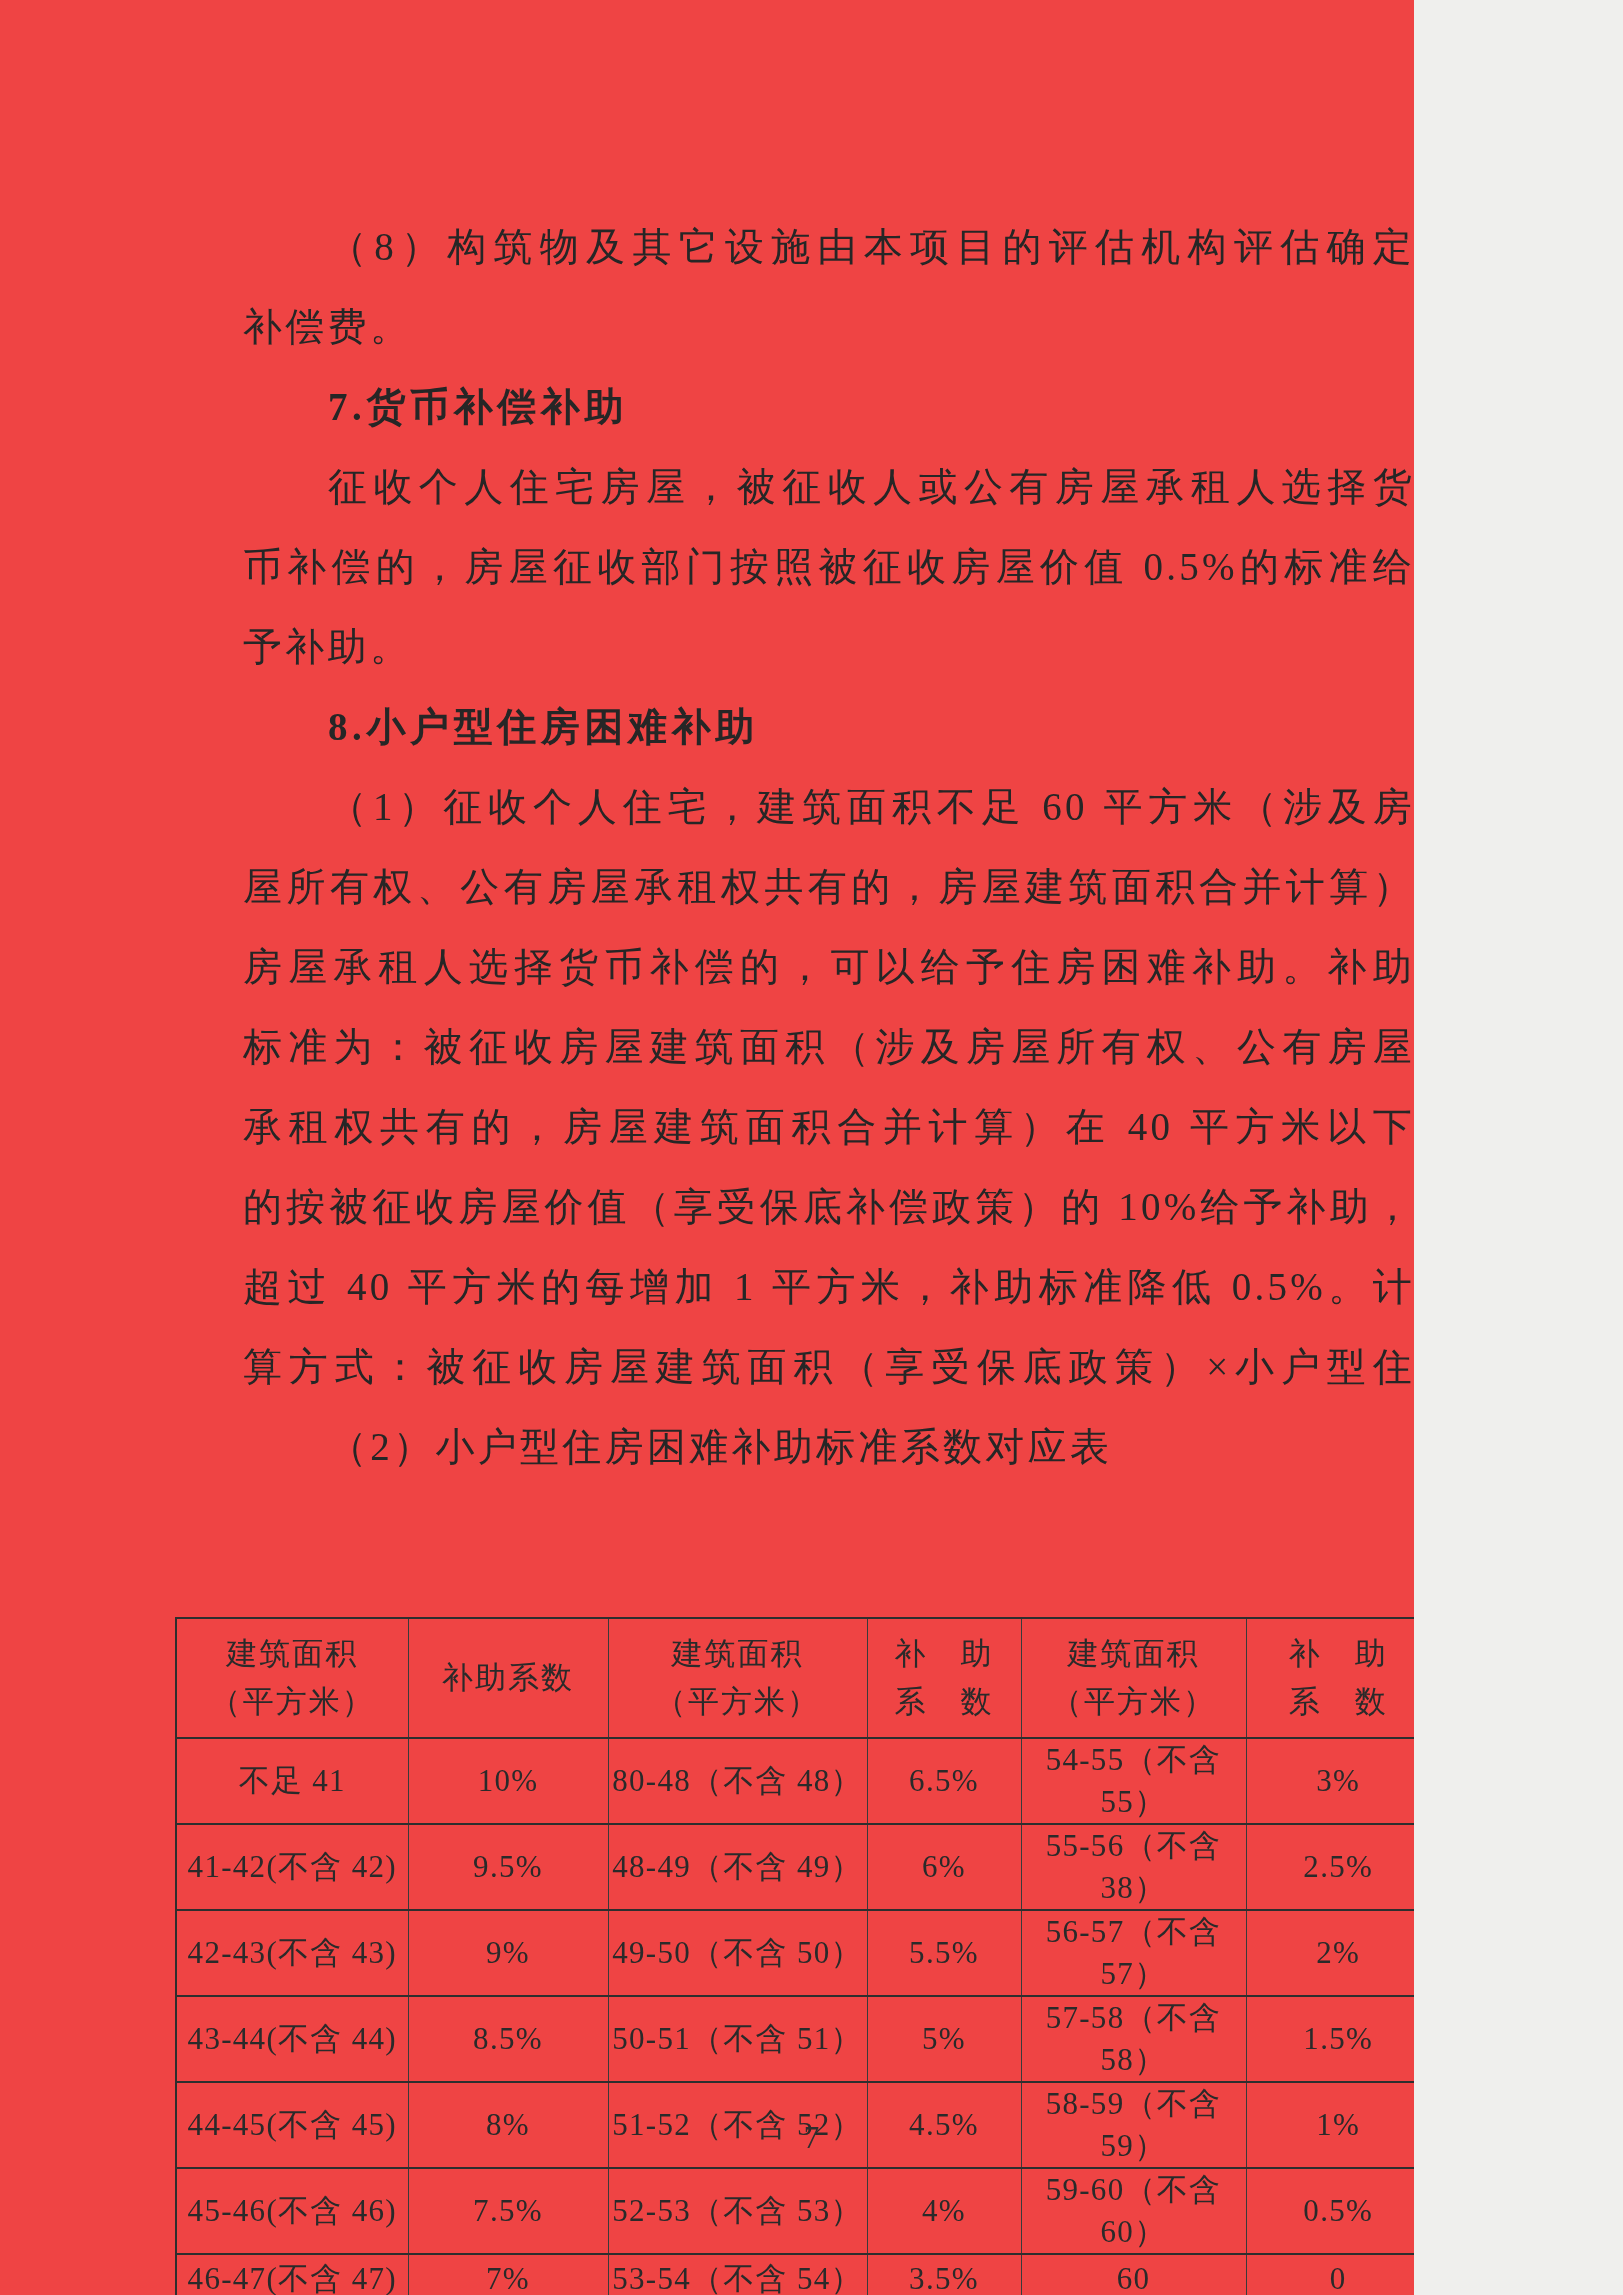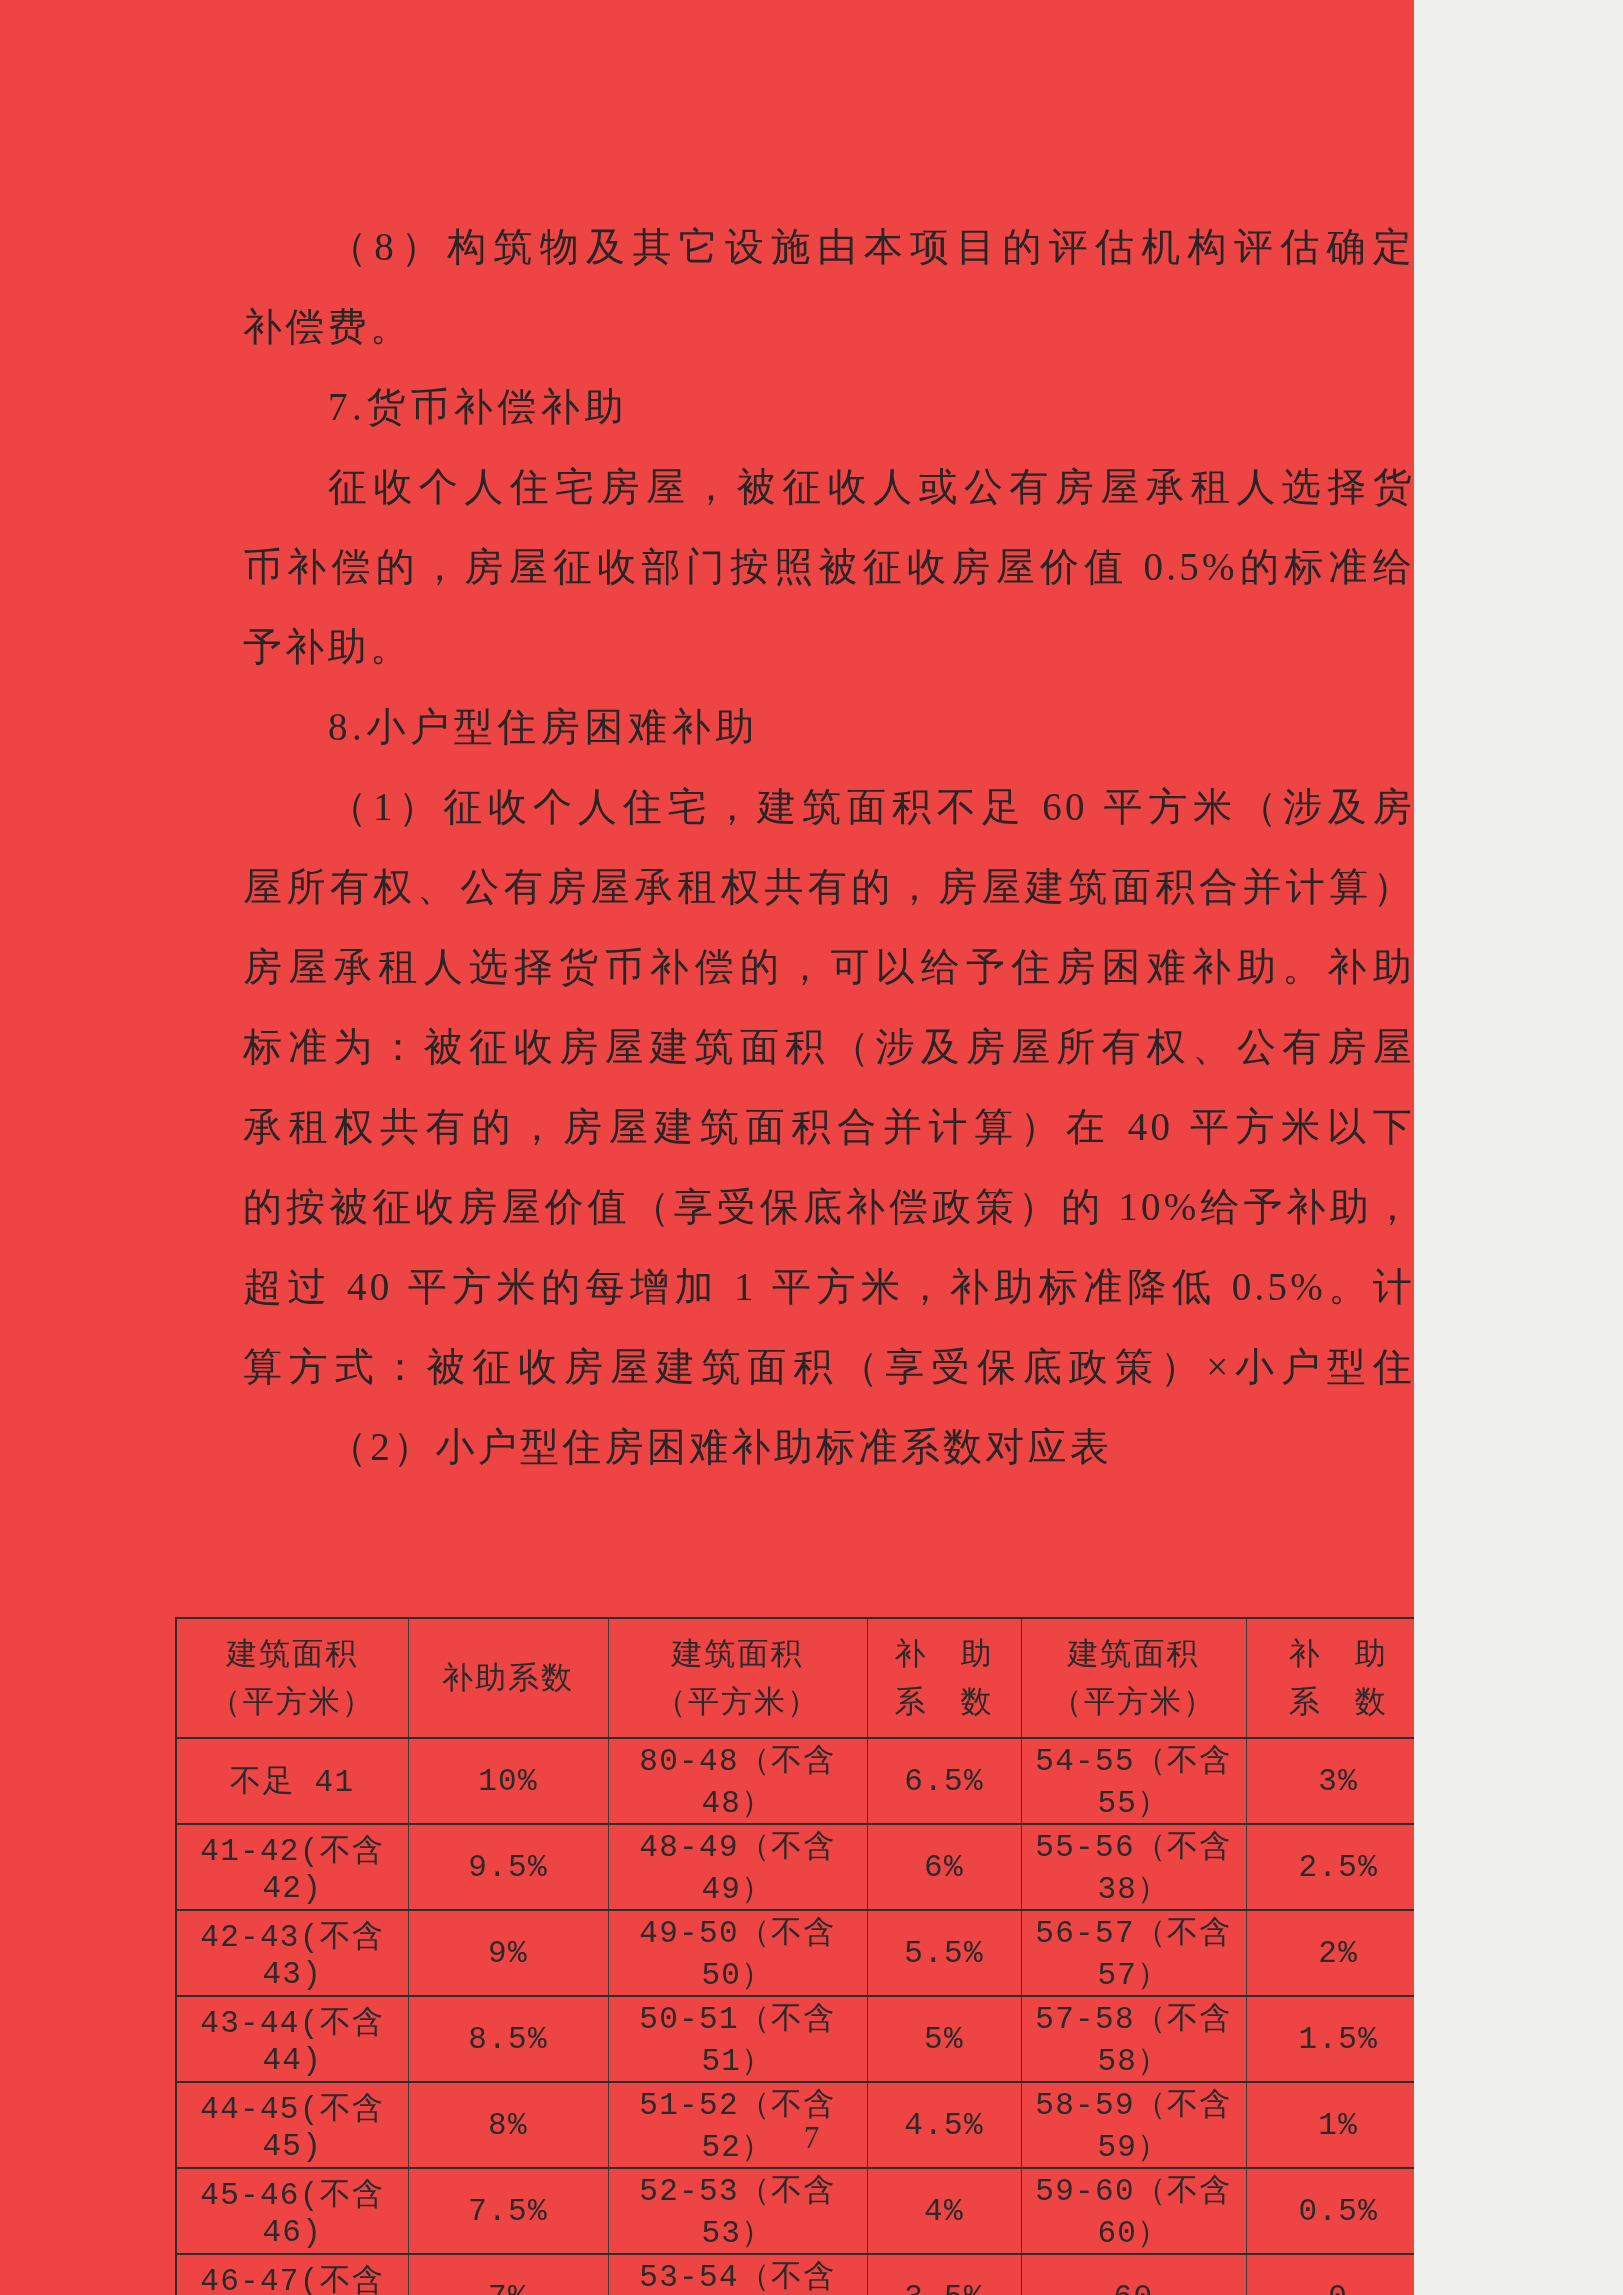--- a/index.html
+++ b/index.html
@@ -28,21 +28,21 @@
   .line {
     height: 80px;
     line-height: 80px;
     overflow: hidden;
   }
   .fill {
     text-align: justify;
     text-align-last: justify;
   }
   .indent { text-indent: 85px; }
-  .heading { font-weight: normal; letter-spacing: 4.6px; }
+  .heading { font-weight: bold; letter-spacing: 4.6px; }
 
   
   .subsidy-table {
     position: absolute;
     left: 175px;
     top: 1617px;
     width: 1255px;
     border-collapse: collapse;
     table-layout: fixed;
     font-size: 31px;
@@ -54,21 +54,21 @@
     border-right: 1.3px solid #3a3a3a;
     border-top: 2px solid #2e2e2e;
     border-bottom: 2px solid #2e2e2e;
     text-align: center;
     vertical-align: middle;
     font-weight: normal;
     padding: 0;
     letter-spacing: 1.3px;
   }
   .subsidy-table thead tr { height: 120px; }
-  .subsidy-table tbody tr { height: 50px; font-family: Liberation Mono, monospace; }
+  .subsidy-table tbody tr { height: 50px; }
   .hline { line-height: 48px; letter-spacing: 2px; }
 
   
   .page-number {
     position: absolute;
     left: 0;
     top: 2118px;
     width: 1623px;
     text-align: center;
     font-size: 31px;

